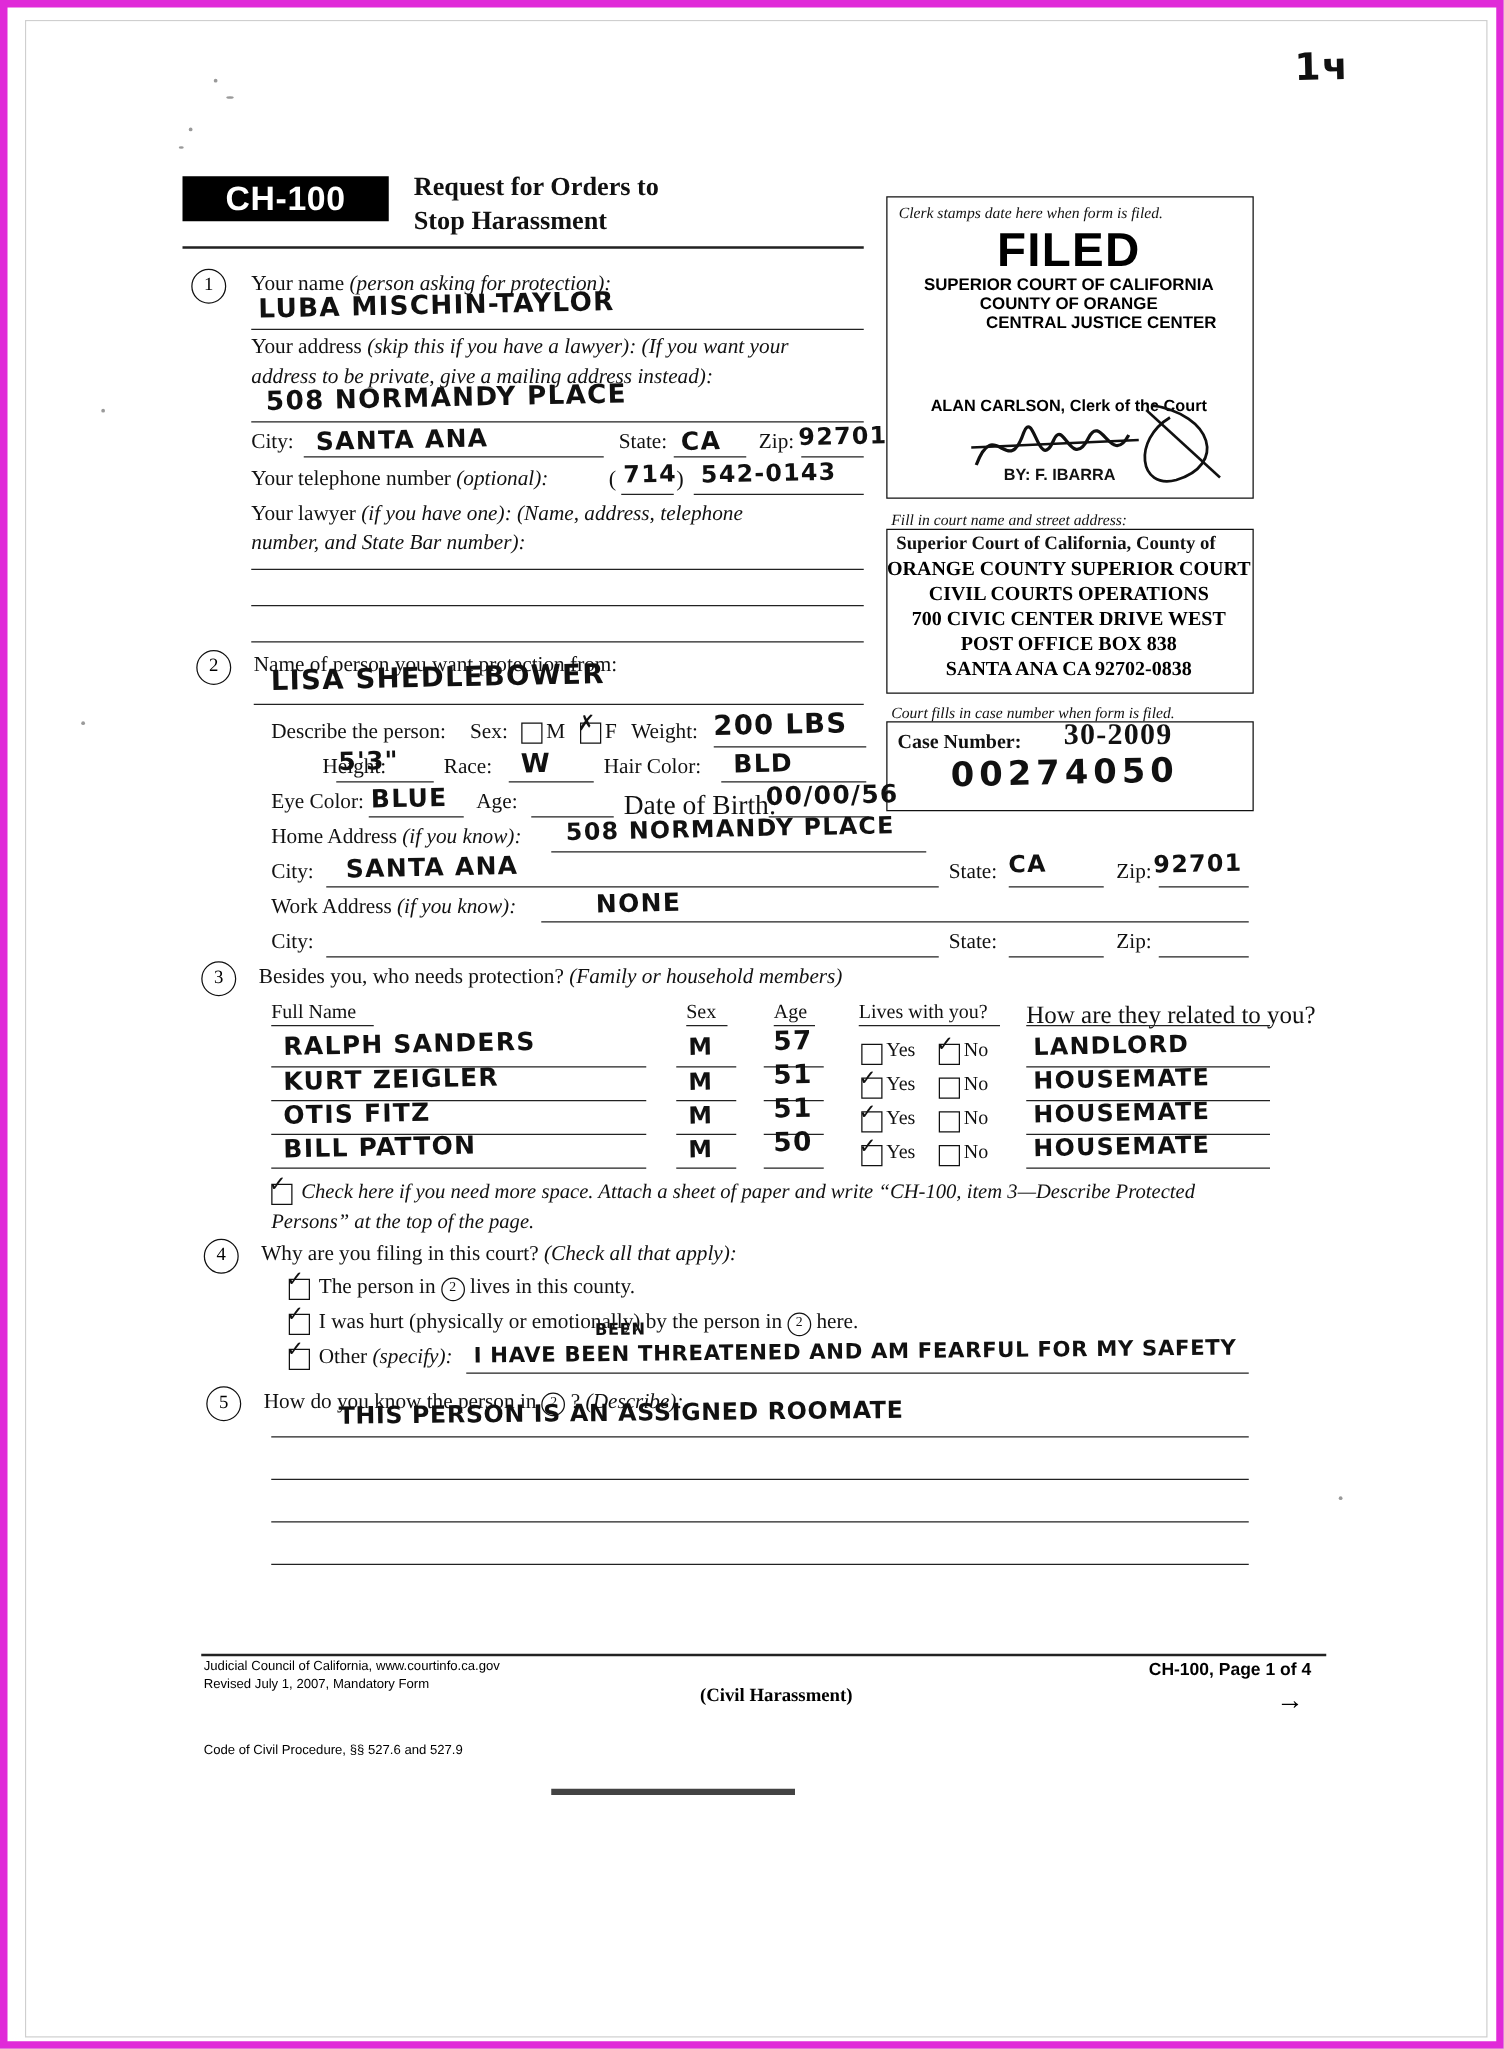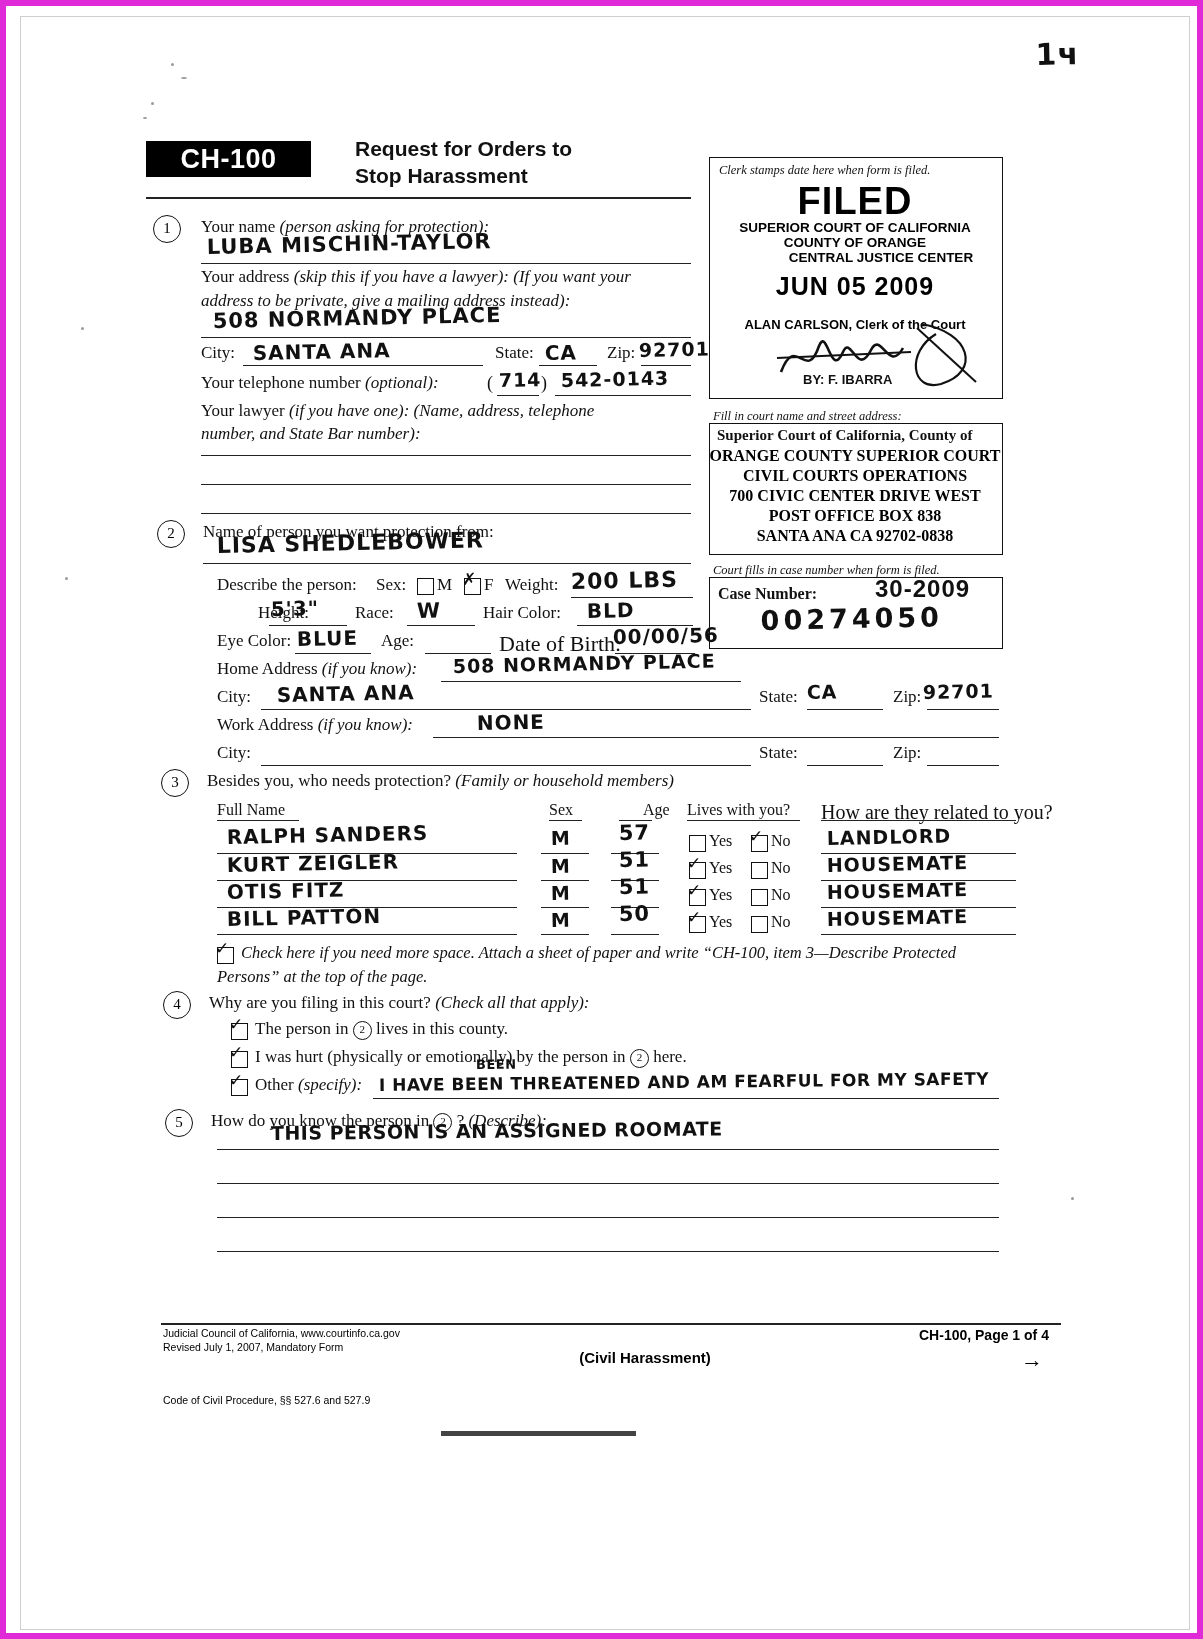--- a/index.html
+++ b/index.html
@@ -20,21 +20,21 @@
   .bold{font-weight:bold;}
   .chip{position:absolute;background:#000;color:#fff;font-weight:bold;
         font-family:"Liberation Sans",sans-serif;text-align:center;}
   .num{position:absolute;width:26px;height:26px;border:1.6px solid #111;border-radius:50%;
        font-size:15px;line-height:24px;text-align:center;font-family:"Liberation Serif",serif;}
   .inum{display:inline-block;width:17px;height:17px;border:1.3px solid #111;border-radius:50%;
        font-size:11px;line-height:15px;text-align:center;vertical-align:1px;}
   .box{position:absolute;border:1.6px solid #111;}
   .cb{position:absolute;width:15px;height:15px;border:1.4px solid #111;}
   .cbm{position:absolute;font-family:"DejaVu Sans",sans-serif;font-weight:700;font-size:17px;color:#111;}
-  .hdr{font-family:Liberation Sans, sans-serif;font-weight:bold;margin-left:24px;}
+  .hdr{font-family:Liberation Serif, serif;font-weight:bold;}
   .filed{font-family:"Liberation Sans",sans-serif;font-weight:bold;}
   .ct{position:absolute;text-align:center;}
   .foot{position:absolute;font-family:"Liberation Sans",sans-serif;}
   .speck{position:absolute;background:#9a9a9a;border-radius:50%;}
   .smudge{position:absolute;background:#222;opacity:.85;}
 </style>
 </head>
 <body>
 
 <div class="page">
@@ -56,21 +56,20 @@
       <div class="txt hdr" style="left:310px;top:120px;font-size:21px;">Request for Orders to</div>
       <div class="txt hdr" style="left:310px;top:147px;font-size:21px;">Stop Harassment</div>
       <div class="line" style="left:125px;top:180px;width:545px;border-bottom-width:2.5px;"></div>
 
       <div class="box" style="left:688px;top:140px;width:292px;height:240px;"></div>
       <div class="txt it" style="left:698px;top:146px;font-size:12.5px;">Clerk stamps date here when form is filed.</div>
       <div class="ct filed" style="left:688px;top:163px;width:292px;font-size:38px;letter-spacing:1px;">FILED</div>
       <div class="ct filed" style="left:688px;top:203px;width:292px;font-size:13.5px;">SUPERIOR COURT OF CALIFORNIA</div>
       <div class="ct filed" style="left:688px;top:218px;width:292px;font-size:13.5px;">COUNTY OF ORANGE</div>
       <div class="ct filed" style="left:688px;top:233px;width:344px;font-size:13.5px;">CENTRAL JUSTICE CENTER</div>
-      <div class="ct filed" style="left:688px;top:255px;width:292px;font-size:25px;letter-spacing:1px;">JUN 05 2009</div>
       <div class="ct filed" style="left:688px;top:300px;width:292px;font-size:13px;">ALAN CARLSON, Clerk of the Court</div>
       <div class="txt filed" style="left:782px;top:355px;font-size:13px;">BY: F. IBARRA</div>
 
       <svg style="position:absolute;left:750px;top:305px;" width="230" height="70">
         <path d="M10,50 C25,10 35,62 48,24 C56,4 60,58 72,30 C80,12 86,56 100,28 C110,8 118,52 132,26" stroke="#111" stroke-width="2.6" fill="none"></path>
         <path d="M6,36 L140,30" stroke="#111" stroke-width="2" fill="none"></path>
         <path d="M150,2 C200,10 210,50 170,62 C140,70 135,30 165,12" stroke="#111" stroke-width="2.2" fill="none"></path>
         <path d="M146,6 L205,60" stroke="#111" stroke-width="2" fill="none"></path>
       </svg>
 
@@ -204,21 +203,21 @@
       <div class="num" style="left:140px;top:752px;">3</div>
       <div class="txt" style="left:186px;top:754px;font-size:17px;">
         <span>Besides you, who needs protection?</span>
         <span class="it">(Family or household members)</span>
       </div>
 
       <div class="txt" style="left:196px;top:784px;font-size:16px;">Full Name</div>
       <div class="line" style="left:196px;top:803px;width:82px;"></div>
       <div class="txt" style="left:528px;top:784px;font-size:16px;">Sex</div>
       <div class="line" style="left:528px;top:803px;width:33px;"></div>
-      <div class="txt" style="left:598px;top:784px;font-size:16px;margin-left:24px;">Age</div>
+      <div class="txt" style="left:598px;top:784px;font-size:16px;">Age</div>
       <div class="line" style="left:598px;top:803px;width:33px;"></div>
       <div class="txt" style="left:666px;top:784px;font-size:16px;">Lives with you?</div>
       <div class="line" style="left:666px;top:803px;width:113px;"></div>
       <div class="txt" style="left:800px;top:784px;font-size:20px;">How are they related to you?</div>
       <div class="line" style="left:800px;top:803px;width:195px;"></div>
 
       <div>
         <div class="line" style="left:196px;top:836px;width:300px;"></div>
         <div class="txt hw" style="left:206px;top:808px;font-size:20px;">RALPH  SANDERS</div>
         <div class="line" style="left:520px;top:836px;width:48px;"></div>

